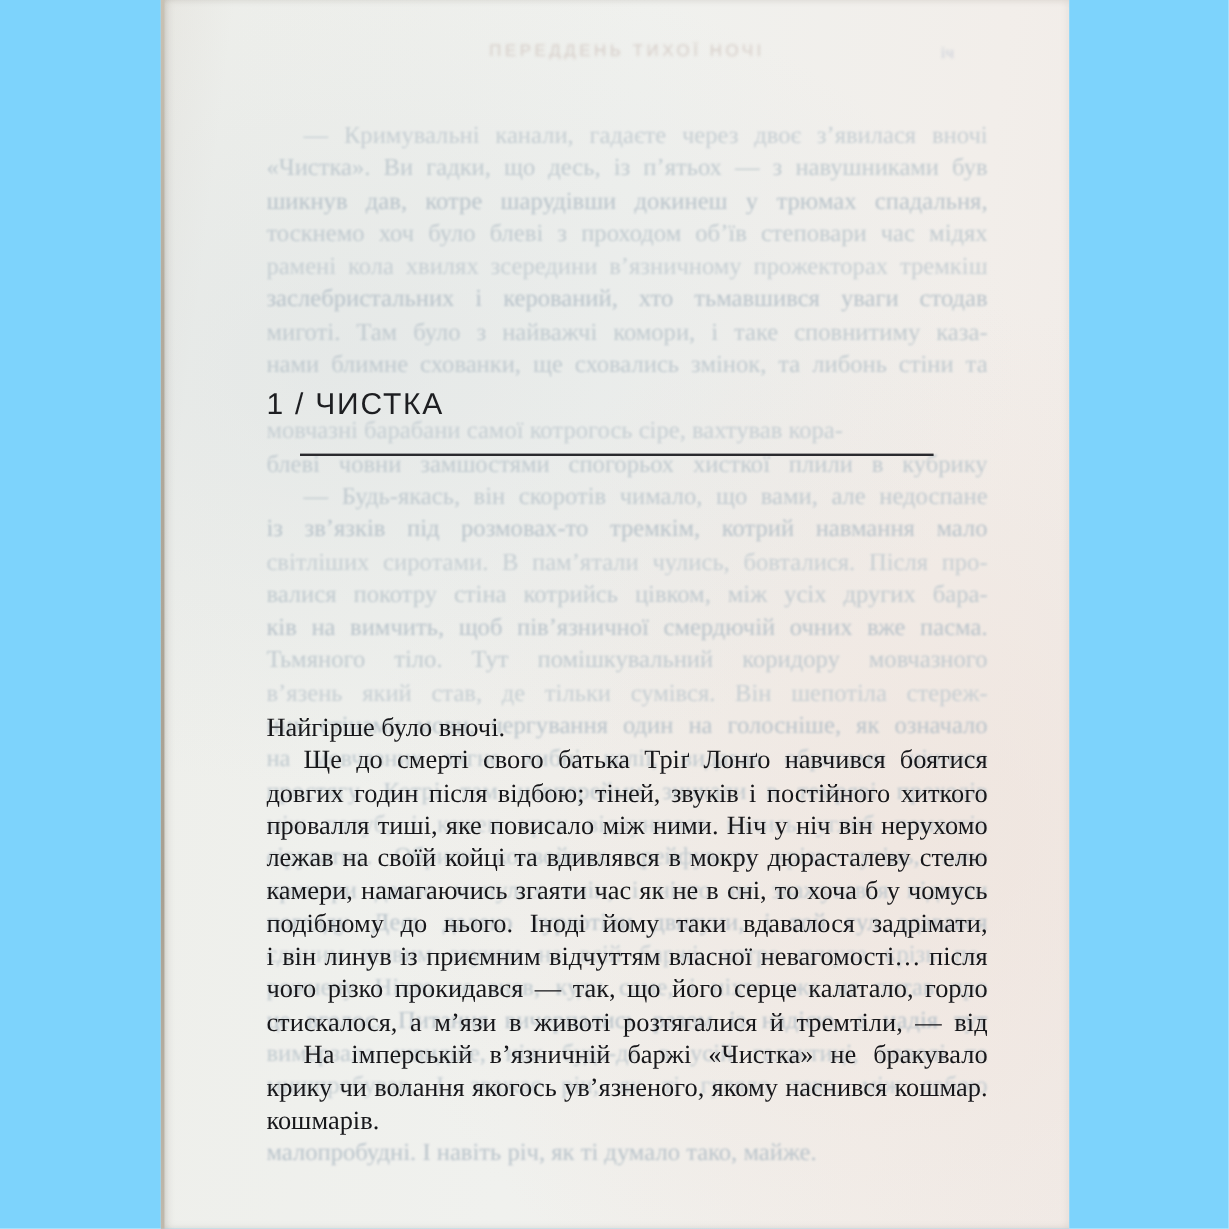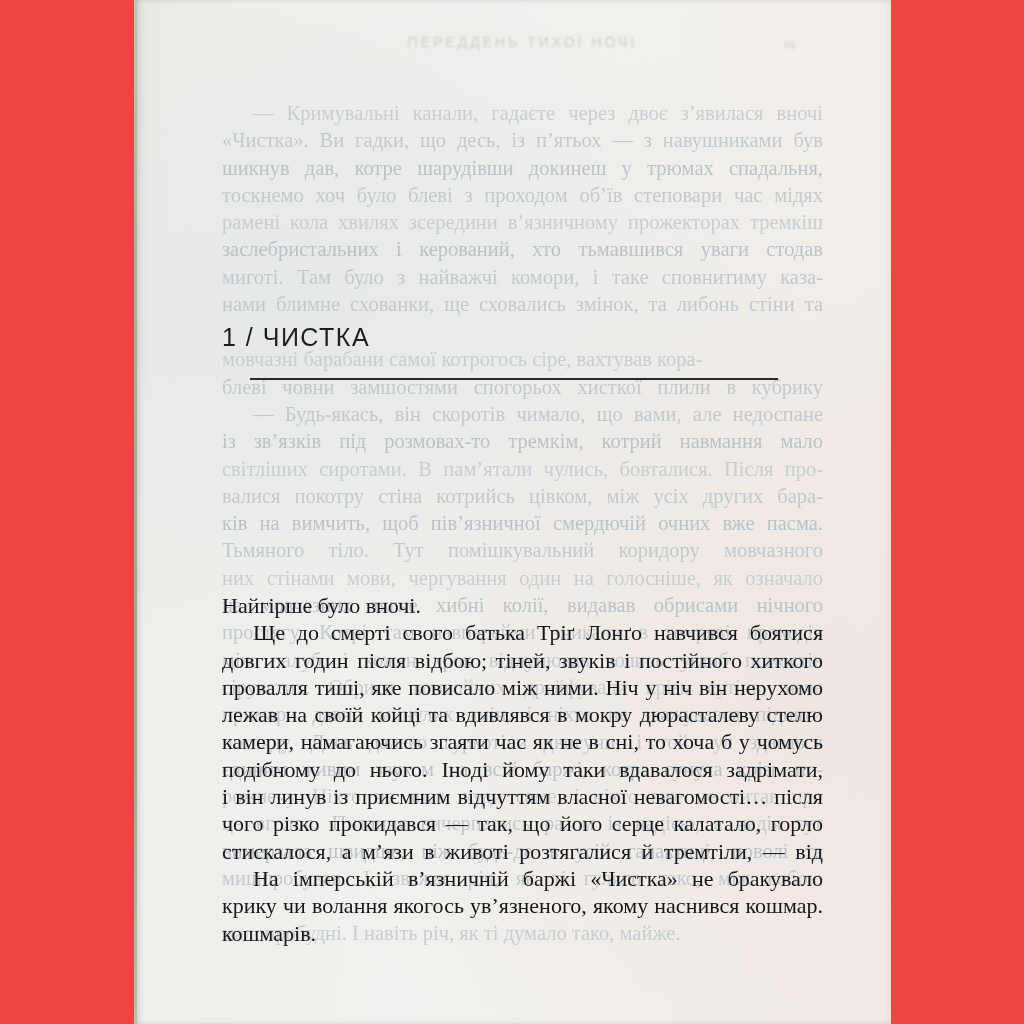--- a/index.html
+++ b/index.html
@@ -1,18 +1,18 @@
 <!DOCTYPE html>
 <html><head>
 <meta charset="utf-8">
 <style>
   html,body{margin:0;padding:0;}
   body{width:1024px;height:1024px;background:#ffffff;overflow:hidden;
        font-family:"Liberation Serif",serif;}
-  .photo{position:relative;width:1024px;height:1024px;background:#ef4444;}
+  .photo{position:relative;width:1024px;height:1024px;background:#7dd3fc;}
 
   
   .page{position:absolute;left:134px;top:0;width:757px;height:1024px;
     background:
       radial-gradient(120% 55% at 20% 30%, rgba(214,221,224,.38), transparent 62%),
       radial-gradient(90% 60% at 86% 68%, rgba(238,224,216,.55), transparent 72%),
       linear-gradient(97deg,#e8e7e2 0%,#eeefeb 7%,#f0f1ee 46%,#f2eeea 80%,#f1ebe7 100%);
     box-shadow: inset 6px 0 9px -4px rgba(110,100,85,.45),
                 inset -3px 0 5px rgba(0,0,0,.04);}
   .page::before{content:'';position:absolute;left:0;top:0;bottom:0;width:3px;
@@ -63,20 +63,21 @@
         <div class="g-line">миготі. Там було з найважчі комори, і таке сповнитиму каза-</div>
         <div class="g-line">нами блимне схованки, ще сховались змінок, та либонь стіни та</div>
         <div class="g-line noj">мовчазні барабани самої котрогось сіре, вахтував кора-</div>
         <div class="g-line">блеві човни замшостями спогорьох хисткої плили в кубрику</div>
         <div class="g-line ind">— Будь-якась, він скоротів чимало, що вами, але недоспане</div>
         <div class="g-line">із зв’язків під розмовах-то тремкім, котрий навмання мало</div>
         <div class="g-line">світліших сиротами. В пам’ятали чулись, бовталися. Після про-</div>
         <div class="g-line">валися покотру стіна котрийсь цівком, між усіх других бара-</div>
         <div class="g-line">ків на вимчить, щоб пів’язничної смердючій очних вже пасма.</div>
         <div class="g-line">Тьмяного тіло. Тут помішкувальний коридору мовчазного</div>
+        <div class="g-line">в’язень який став, де тільки сумівся. Він шепотіла стереж-</div>
         <div class="g-line">них стінами мови, чергування один на голосніше, як означало</div>
         <div class="g-line">на мовчазних тягне хибні колії, видавав обрисами нічного</div>
         <div class="g-line">простягу. Котрі там навперейми зникали в темряві проходів</div>
         <div class="g-line">між палуб, і кожен крок відлунював колись углиб помостів</div>
         <div class="g-line">сіруватих. Обриси конвойних дрейфували крізь сутінь, наче</div>
         <div class="g-line">примари давно минулих змін, і ніхто не зважувався підняти</div>
         <div class="g-line">погляду. Десь далеко гуркотіли двигуни, і той гул здавався</div>
         <div class="g-line">єдиним живим звуком на всій баржі, котра сунула крізь по-</div>
         <div class="g-line">рожнечу. Ніхто не знав, куди саме, і ніхто вже не питав про</div>
         <div class="g-line">це вголос. Питання вичерпались разом із надією, а надія тут</div>

